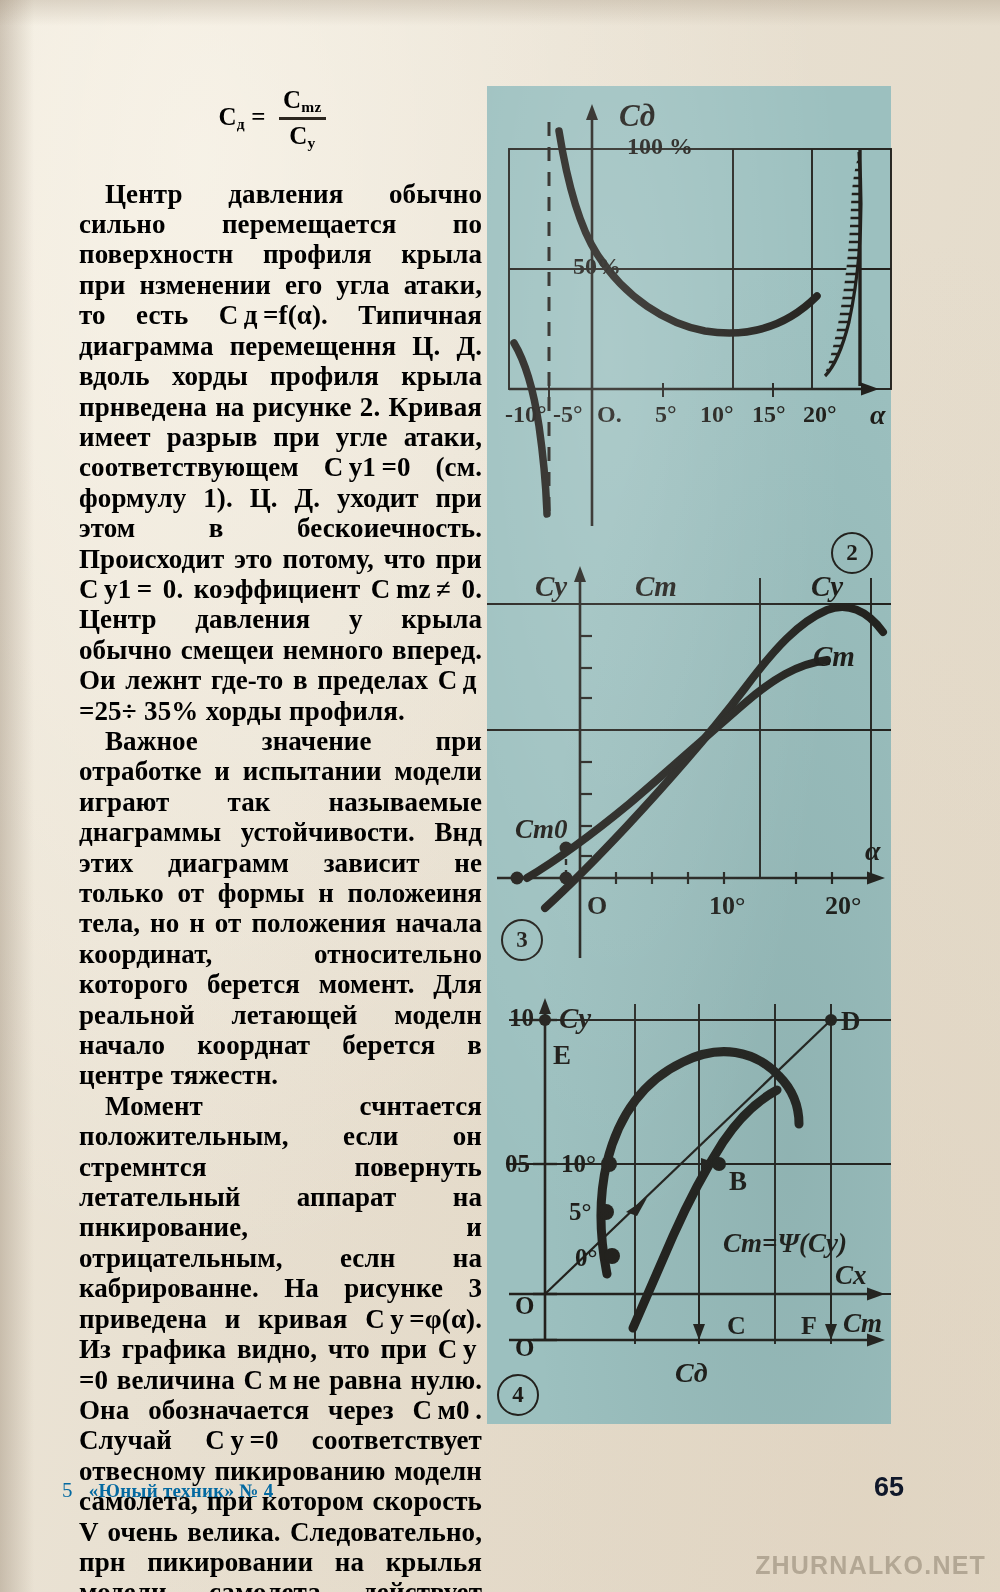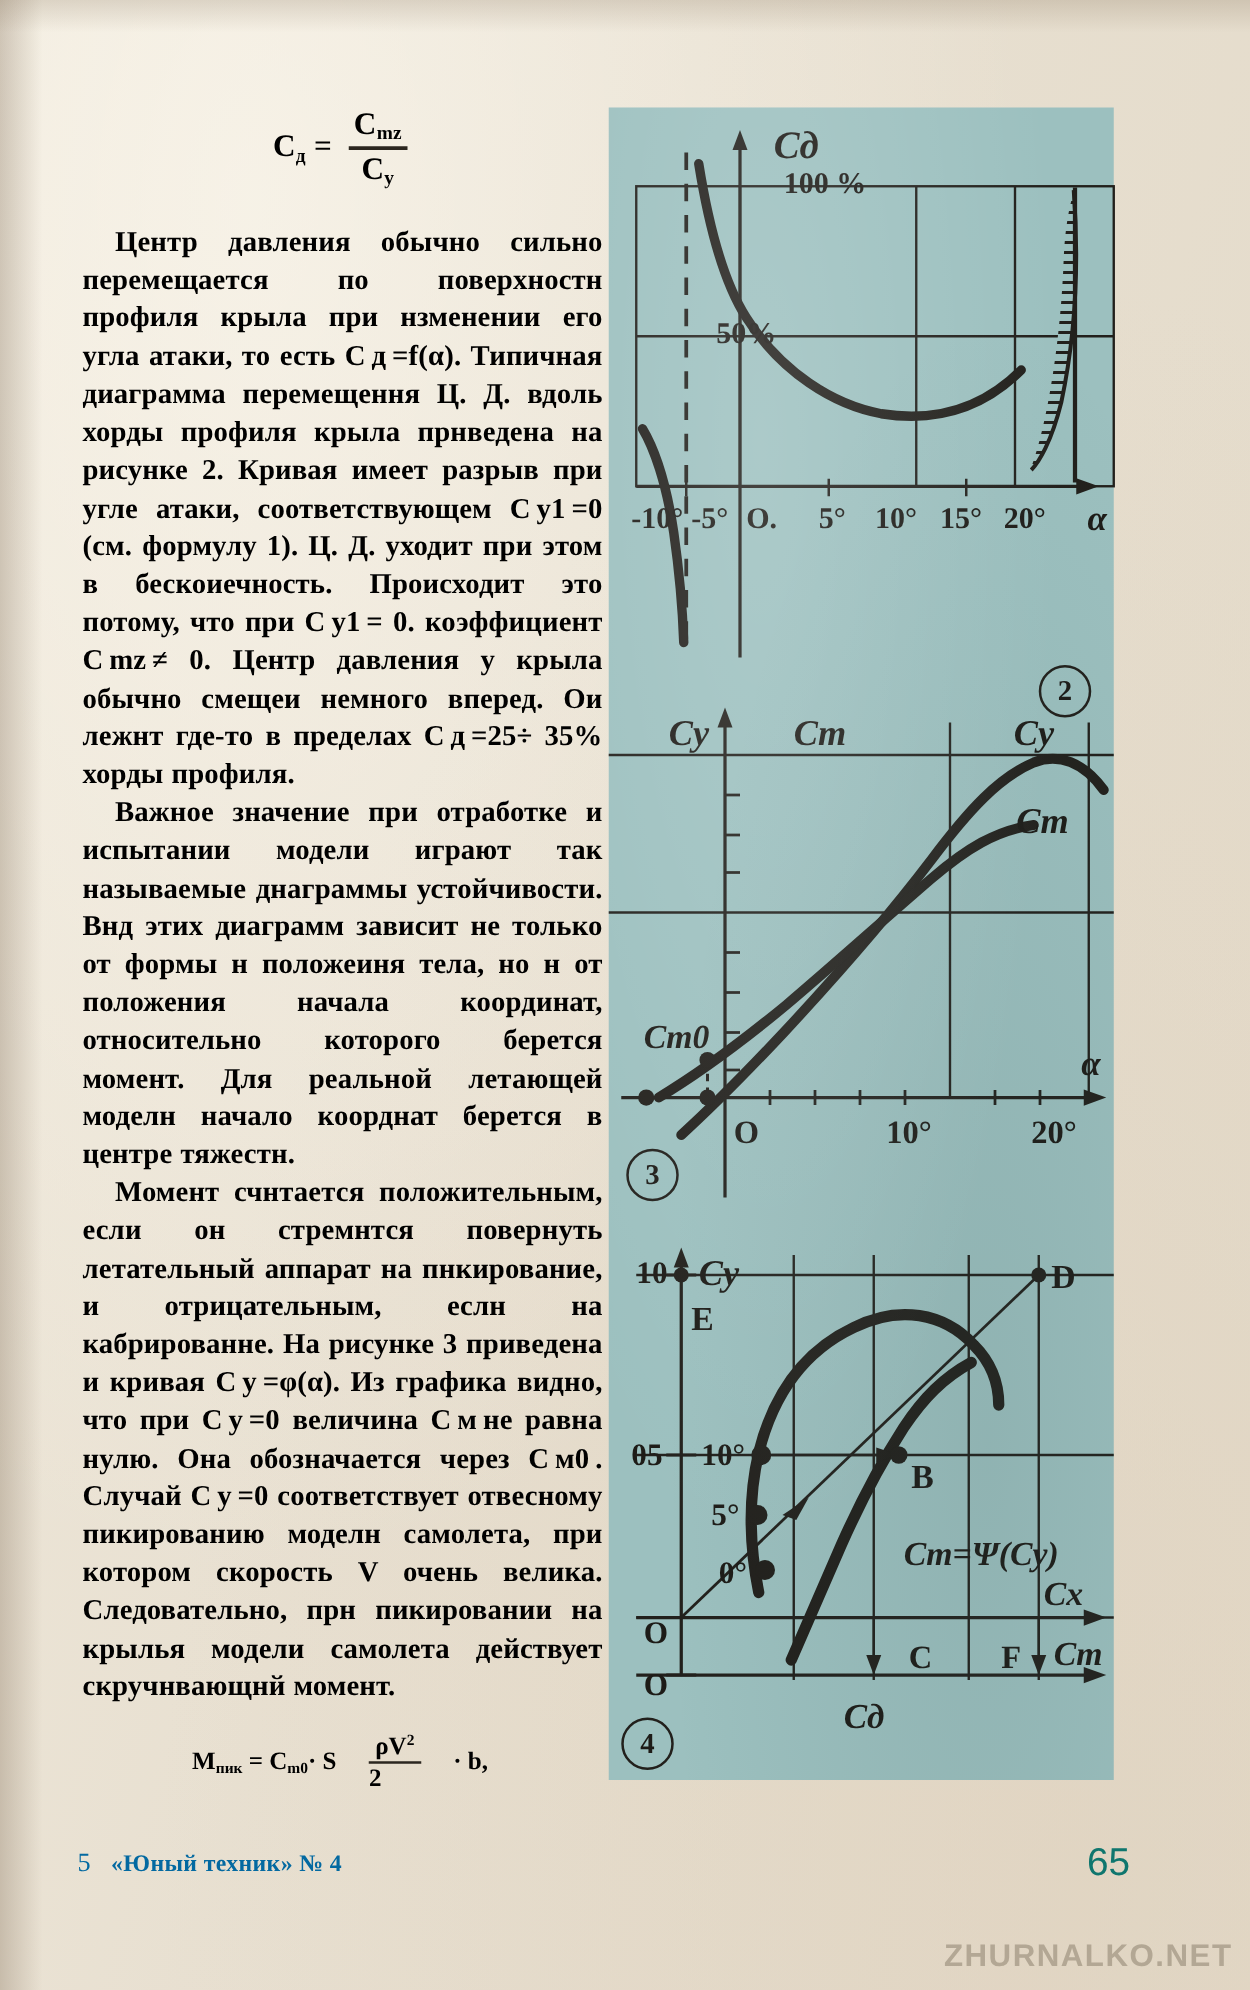--- a/index.html
+++ b/index.html
@@ -45,25 +45,25 @@
   .formula .frac{
     display:inline-block;vertical-align:middle;text-align:center;
     margin-left:7px;
   }
   .formula .num{display:block;border-bottom:3px solid #2b261f;padding:0 4px 1px;}
   .formula .den{display:block;padding-top:2px;}
   sub{font-size:.62em;vertical-align:-.28em;}
   sup{font-size:.62em;vertical-align:.55em;}
 
   .para{
-    font-size:23px;
+    font-size:27px;
     line-height:30.4px;
     text-align:justify;
     text-indent:26px;
-    margin:0 0 0 4px;
+    margin:0 0 0 17px;
     font-weight:700;
     letter-spacing:.1px;
     word-spacing:.6px;
   }
   .para + .para{margin-top:0;}
 
   .formula-block{
     text-align:center;
     font-size:20px;
     font-weight:700;
@@ -75,21 +75,21 @@
   .formula-block .num{display:block;border-bottom:2px solid #2b261f;padding:0 5px 1px;}
   .formula-block .den{display:block;padding-top:1px;}
 
   .footline{
     position:absolute;left:62px;top:1478px;
     font-size:19px;font-weight:700;color:#0369a1;letter-spacing:.3px;
   }
   .footline .pg{margin-right:16px;font-weight:400;font-size:21px;}
   .pagenum{
     position:absolute;right:96px;top:1472px;
-    font-size:31px;font-weight:400;color:#0f766e;
+    font-size:27px;font-weight:700;color:#0f172a;
     font-family:"Liberation Sans", sans-serif;
   }
 
   
   .figpanel{
     position:absolute;left:487px;top:86px;width:404px;height:1338px;
     background:#9cc0bf;
   }
   .figpanel::after{
     content:"";position:absolute;inset:0;

